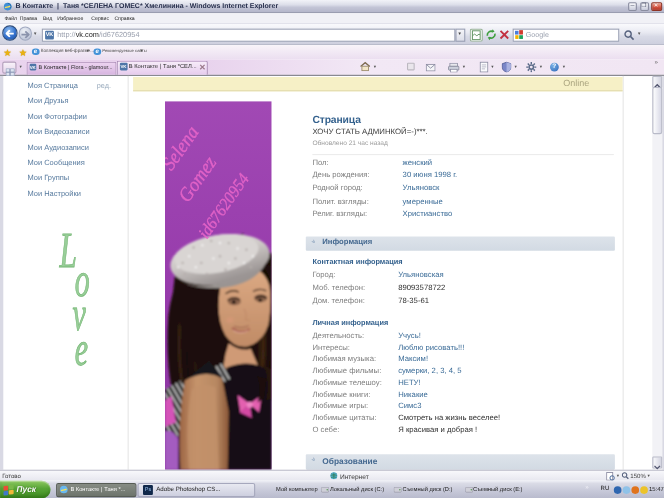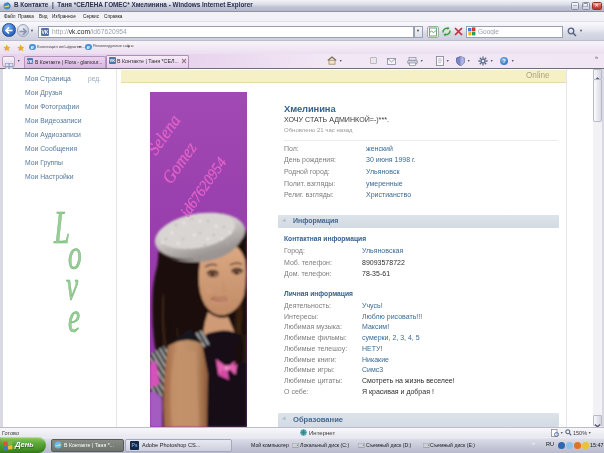--- a/index.html
+++ b/index.html
@@ -205,21 +205,21 @@
 <svg class="abs" style="left:40px;top:200px;" width="55" height="140" viewBox="0 0 55 140">
 <g font-family="Liberation Serif" font-style="italic" fill="#99ce99" stroke="#74b674" stroke-width="0.7">
 <text font-size="46" transform="translate(14,43) scale(0.62 1)">L</text>
 <text font-size="44" transform="translate(28,69) scale(0.62 1)">o</text>
 <text font-size="44" transform="translate(26,100) scale(0.62 1)">v</text>
 <text font-size="44" transform="translate(28,132) scale(0.62 1)">e</text>
 </g>
     </svg>
 
 <div class="abs ybar"></div>
-<div class="abs" style="left:526px;top:71px;font-size:8.2px;color:#aba580;">Online</div>
+<div class="abs" style="left:512px;top:71px;font-size:8.2px;color:#aba580;">Online</div>
 
 <svg class="abs" style="left:150px;top:92px;" width="97" height="335" viewBox="0 0 97 335">
 <defs>
 <linearGradient id="gp" x1="0" y1="0" x2="0" y2="1">
           <stop offset="0" stop-color="#a149b4"></stop>
           <stop offset="0.6" stop-color="#9539aa"></stop>
           <stop offset="1" stop-color="#8a34a0"></stop>
         </linearGradient>
 <pattern id="stripes" width="4.4" height="4.4" patternUnits="userSpaceOnUse" patternTransform="rotate(60)">
           <rect width="4.4" height="4.4" fill="#b4b4b4"></rect>
@@ -341,21 +341,21 @@
         </g>
 </g>
 
 <g font-family="Liberation Serif" font-style="italic" fill="#e765c9" stroke="#e765c9" stroke-width="0.3" opacity="0.92">
 <text font-size="18" transform="translate(6,64) rotate(-55) scale(0.92 1)">Selena</text>
 <text font-size="18" transform="translate(21,93) rotate(-55) scale(0.92 1)">Gomez</text>
 <text font-size="15.5" transform="translate(38,126) rotate(-55) scale(0.92 1)">id67620954</text>
 </g>
 </svg>
 
-<div class="abs pname" style="top:103px;">Хмелинина</div>
+<div class="abs pname" style="top:103px;">Страница</div>
 <div class="abs" style="left:284px;top:115.5px;font-size:7.1px;color:#3a3a3a;white-space:nowrap;">ХОЧУ СТАТЬ АДМИНКОЙ=-)***.</div>
 <div class="s" style="left:284px;top:126.5px;font-size:12px;transform:scale(0.5);color:#9a9a9a;">Обновлено 21 час назад</div>
 <div class="abs" style="left:284px;top:140px;width:274px;height:1px;background:#ececec;"></div>
 
 <div class="abs prow" style="left:284px;top:144.5px;"><span class="lab">Пол:</span></div>
 <div class="abs prow blue" style="left:366px;top:144.5px;">женский</div>
 <div class="abs prow" style="left:284px;top:156px;"><span class="lab">День рождения:</span></div>
 <div class="abs prow blue" style="left:366px;top:156px;">30 июня 1998 г.</div>
 <div class="abs prow" style="left:284px;top:168px;"><span class="lab">Родной город:</span></div>
 <div class="abs prow blue" style="left:366px;top:168px;">Ульяновск</div>
@@ -433,21 +433,21 @@
 <div class="abs taskbar"></div>
 <div class="abs startbtn"></div>
 <svg class="abs" style="left:3px;top:440.5px" width="10" height="10" viewBox="0 0 10 10">
       <g transform="skewY(-6)">
         <rect x="0" y="1" width="4.4" height="4" rx="0.8" fill="#e84e36"></rect>
         <rect x="5" y="0.6" width="4.4" height="4" rx="0.8" fill="#7ab84a"></rect>
         <rect x="0" y="5.6" width="4.4" height="4" rx="0.8" fill="#3f78c8"></rect>
         <rect x="5" y="5.2" width="4.4" height="4" rx="0.8" fill="#f0b838"></rect>
       </g>
     </svg>
-<div class="abs" style="left:15px;top:440px;color:#fff;font-size:7.6px;font-weight:bold;font-style:italic;text-shadow:0.5px 0.5px 1px #2a5c12;">День</div>
+<div class="abs" style="left:15px;top:440px;color:#fff;font-size:7.6px;font-weight:bold;font-style:italic;text-shadow:0.5px 0.5px 1px #2a5c12;">Пуск</div>
 <div class="abs taskbtn tb1"></div>
 <svg class="abs" style="left:54px;top:441px" width="8" height="8" viewBox="0 0 16 16">
       <circle cx="8" cy="8" r="7" fill="#68b8f0"></circle>
       <path d="M3 10c2-1 8-1 10-3" stroke="#f8e25a" stroke-width="2.2" fill="none"></path>
     </svg>
 <div class="s" style="left:64px;top:441.5px;font-size:10.4px;transform:scale(0.5);color:#fff;">В Контакте | Таня *...</div>
 <div class="abs taskbtn tb2"></div>
 <div class="abs" style="left:130px;top:440.5px;width:9px;height:9px;background:#10284a;border-radius:1px;color:#9fc4f0;font-size:5px;text-align:center;line-height:9px;">Ps</div>
 <div class="s" style="left:142px;top:441.5px;font-size:11.2px;transform:scale(0.5);color:#1c1c1c;">Adobe Photoshop CS...</div>
 <div class="s" style="left:250.5px;top:441.5px;font-size:10.4px;transform:scale(0.5);color:#1a1a1a;">Мой компьютер</div>

